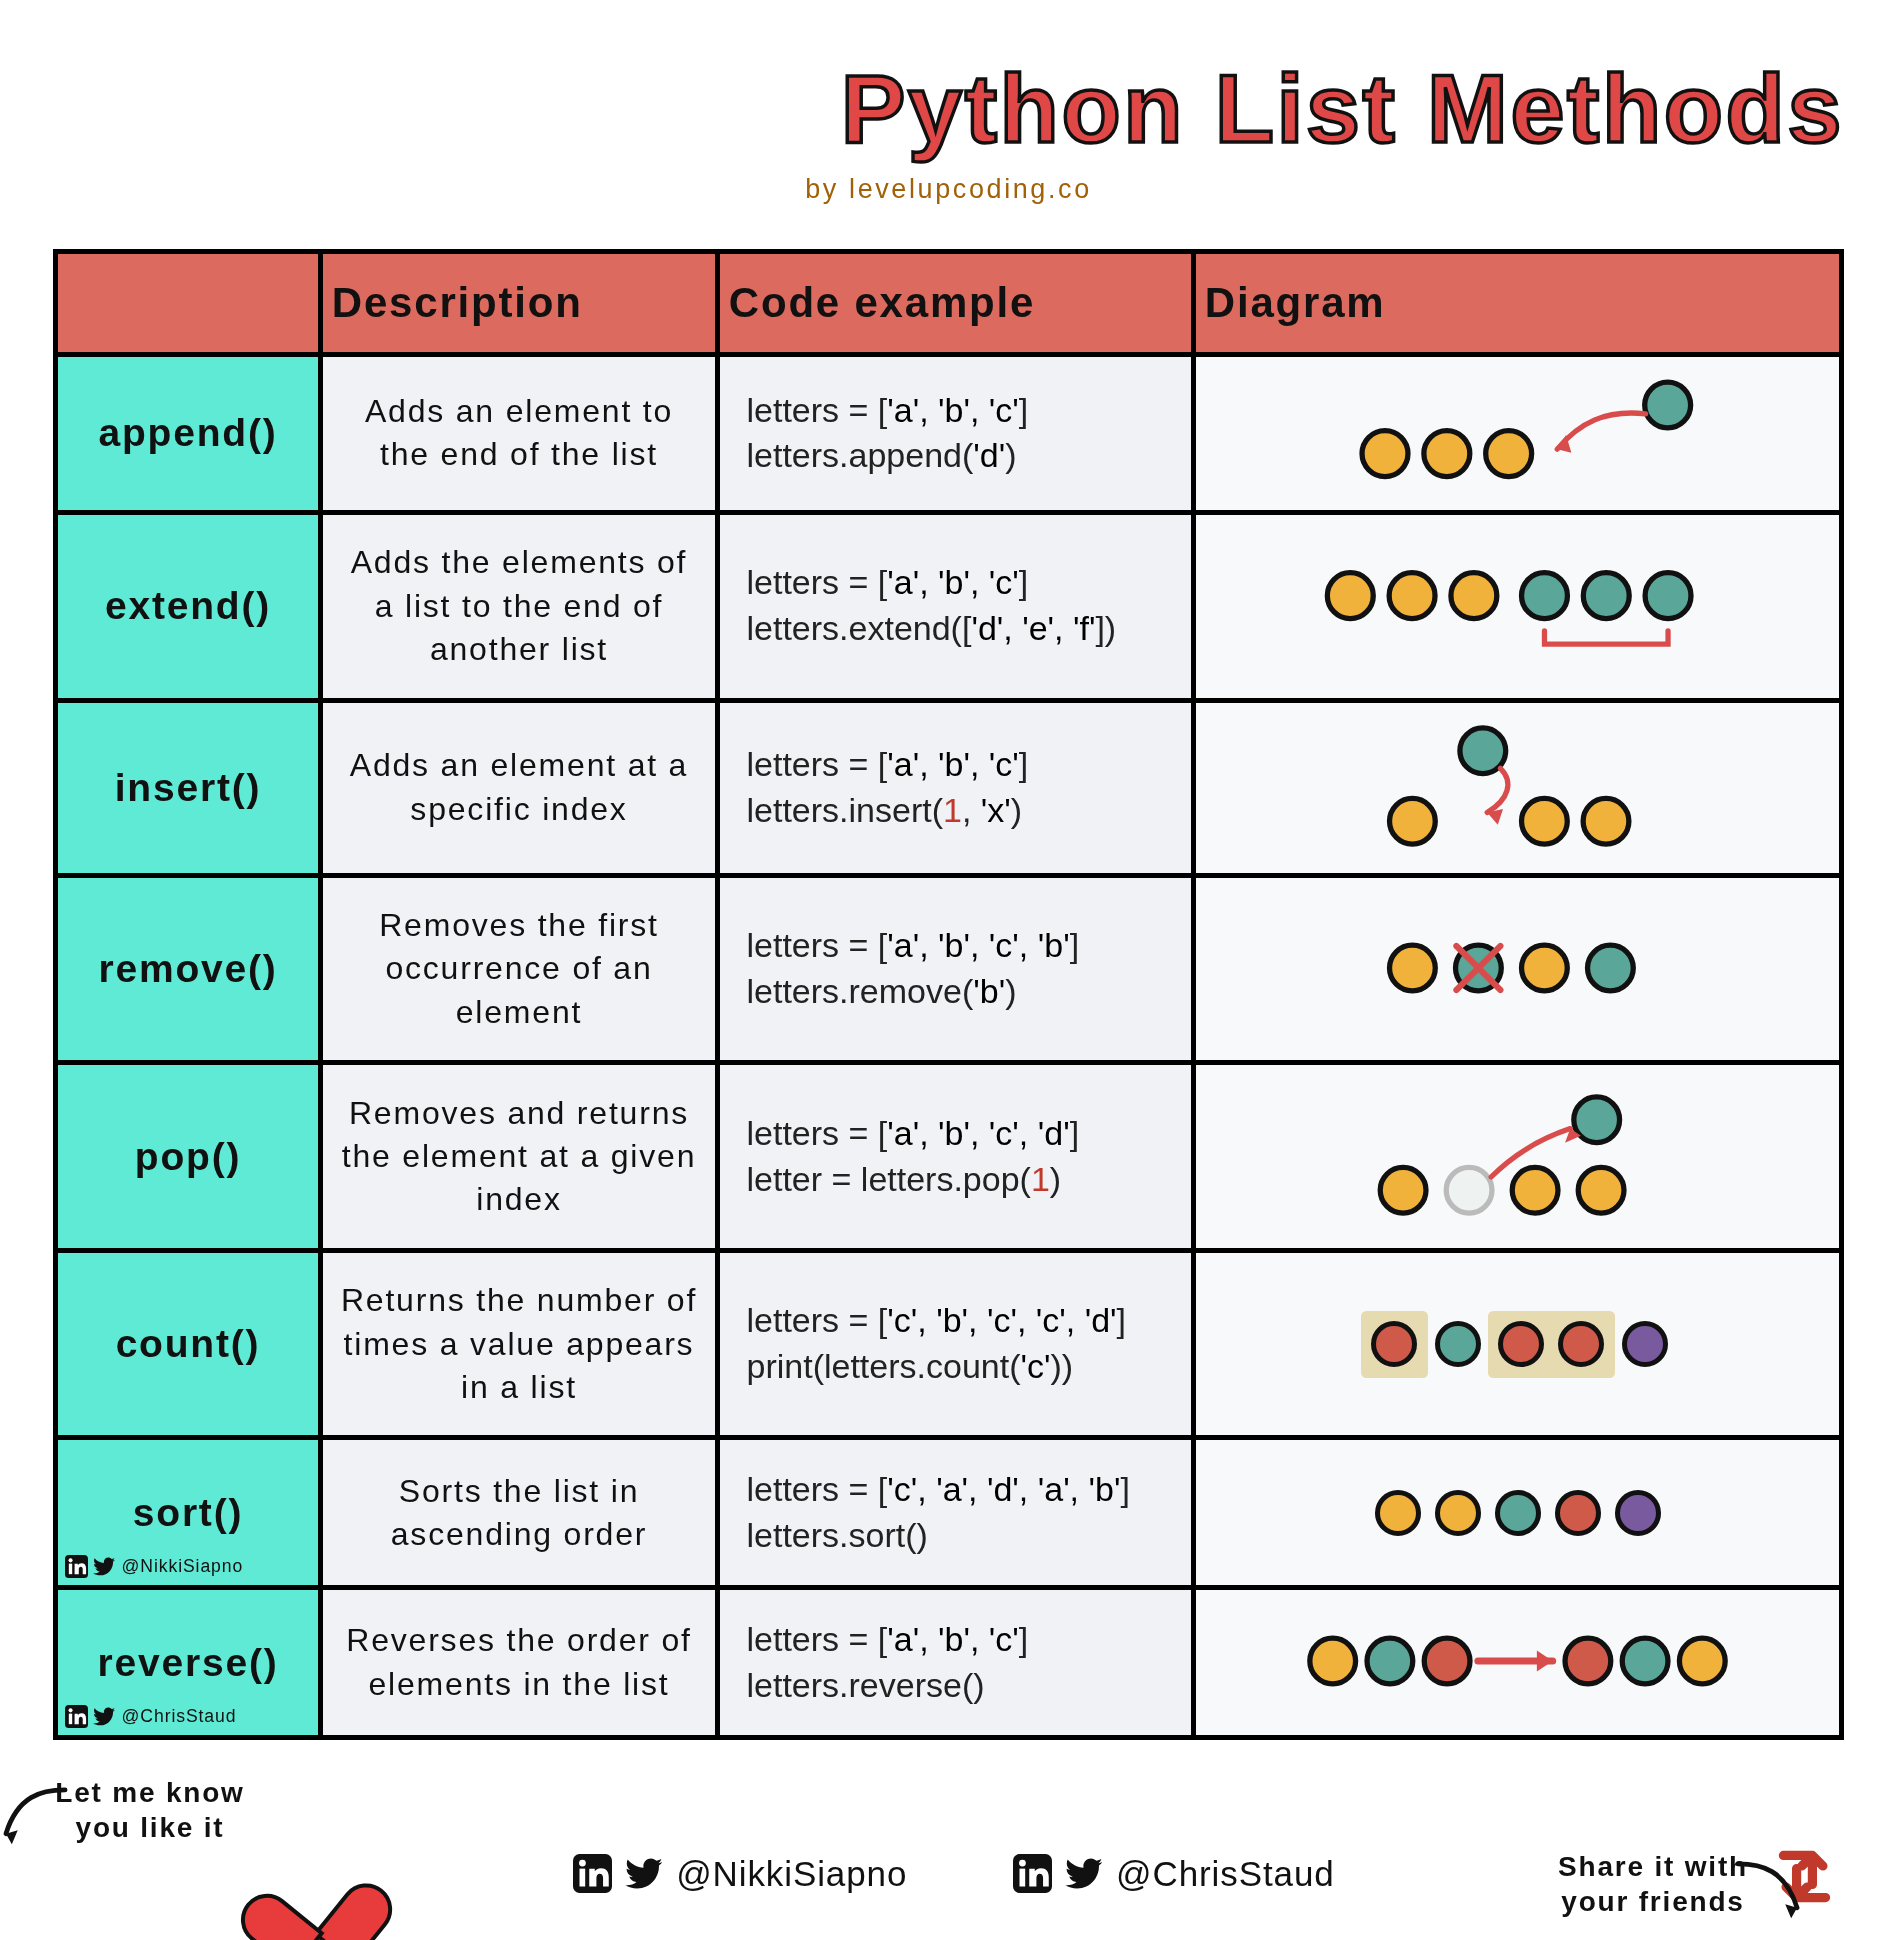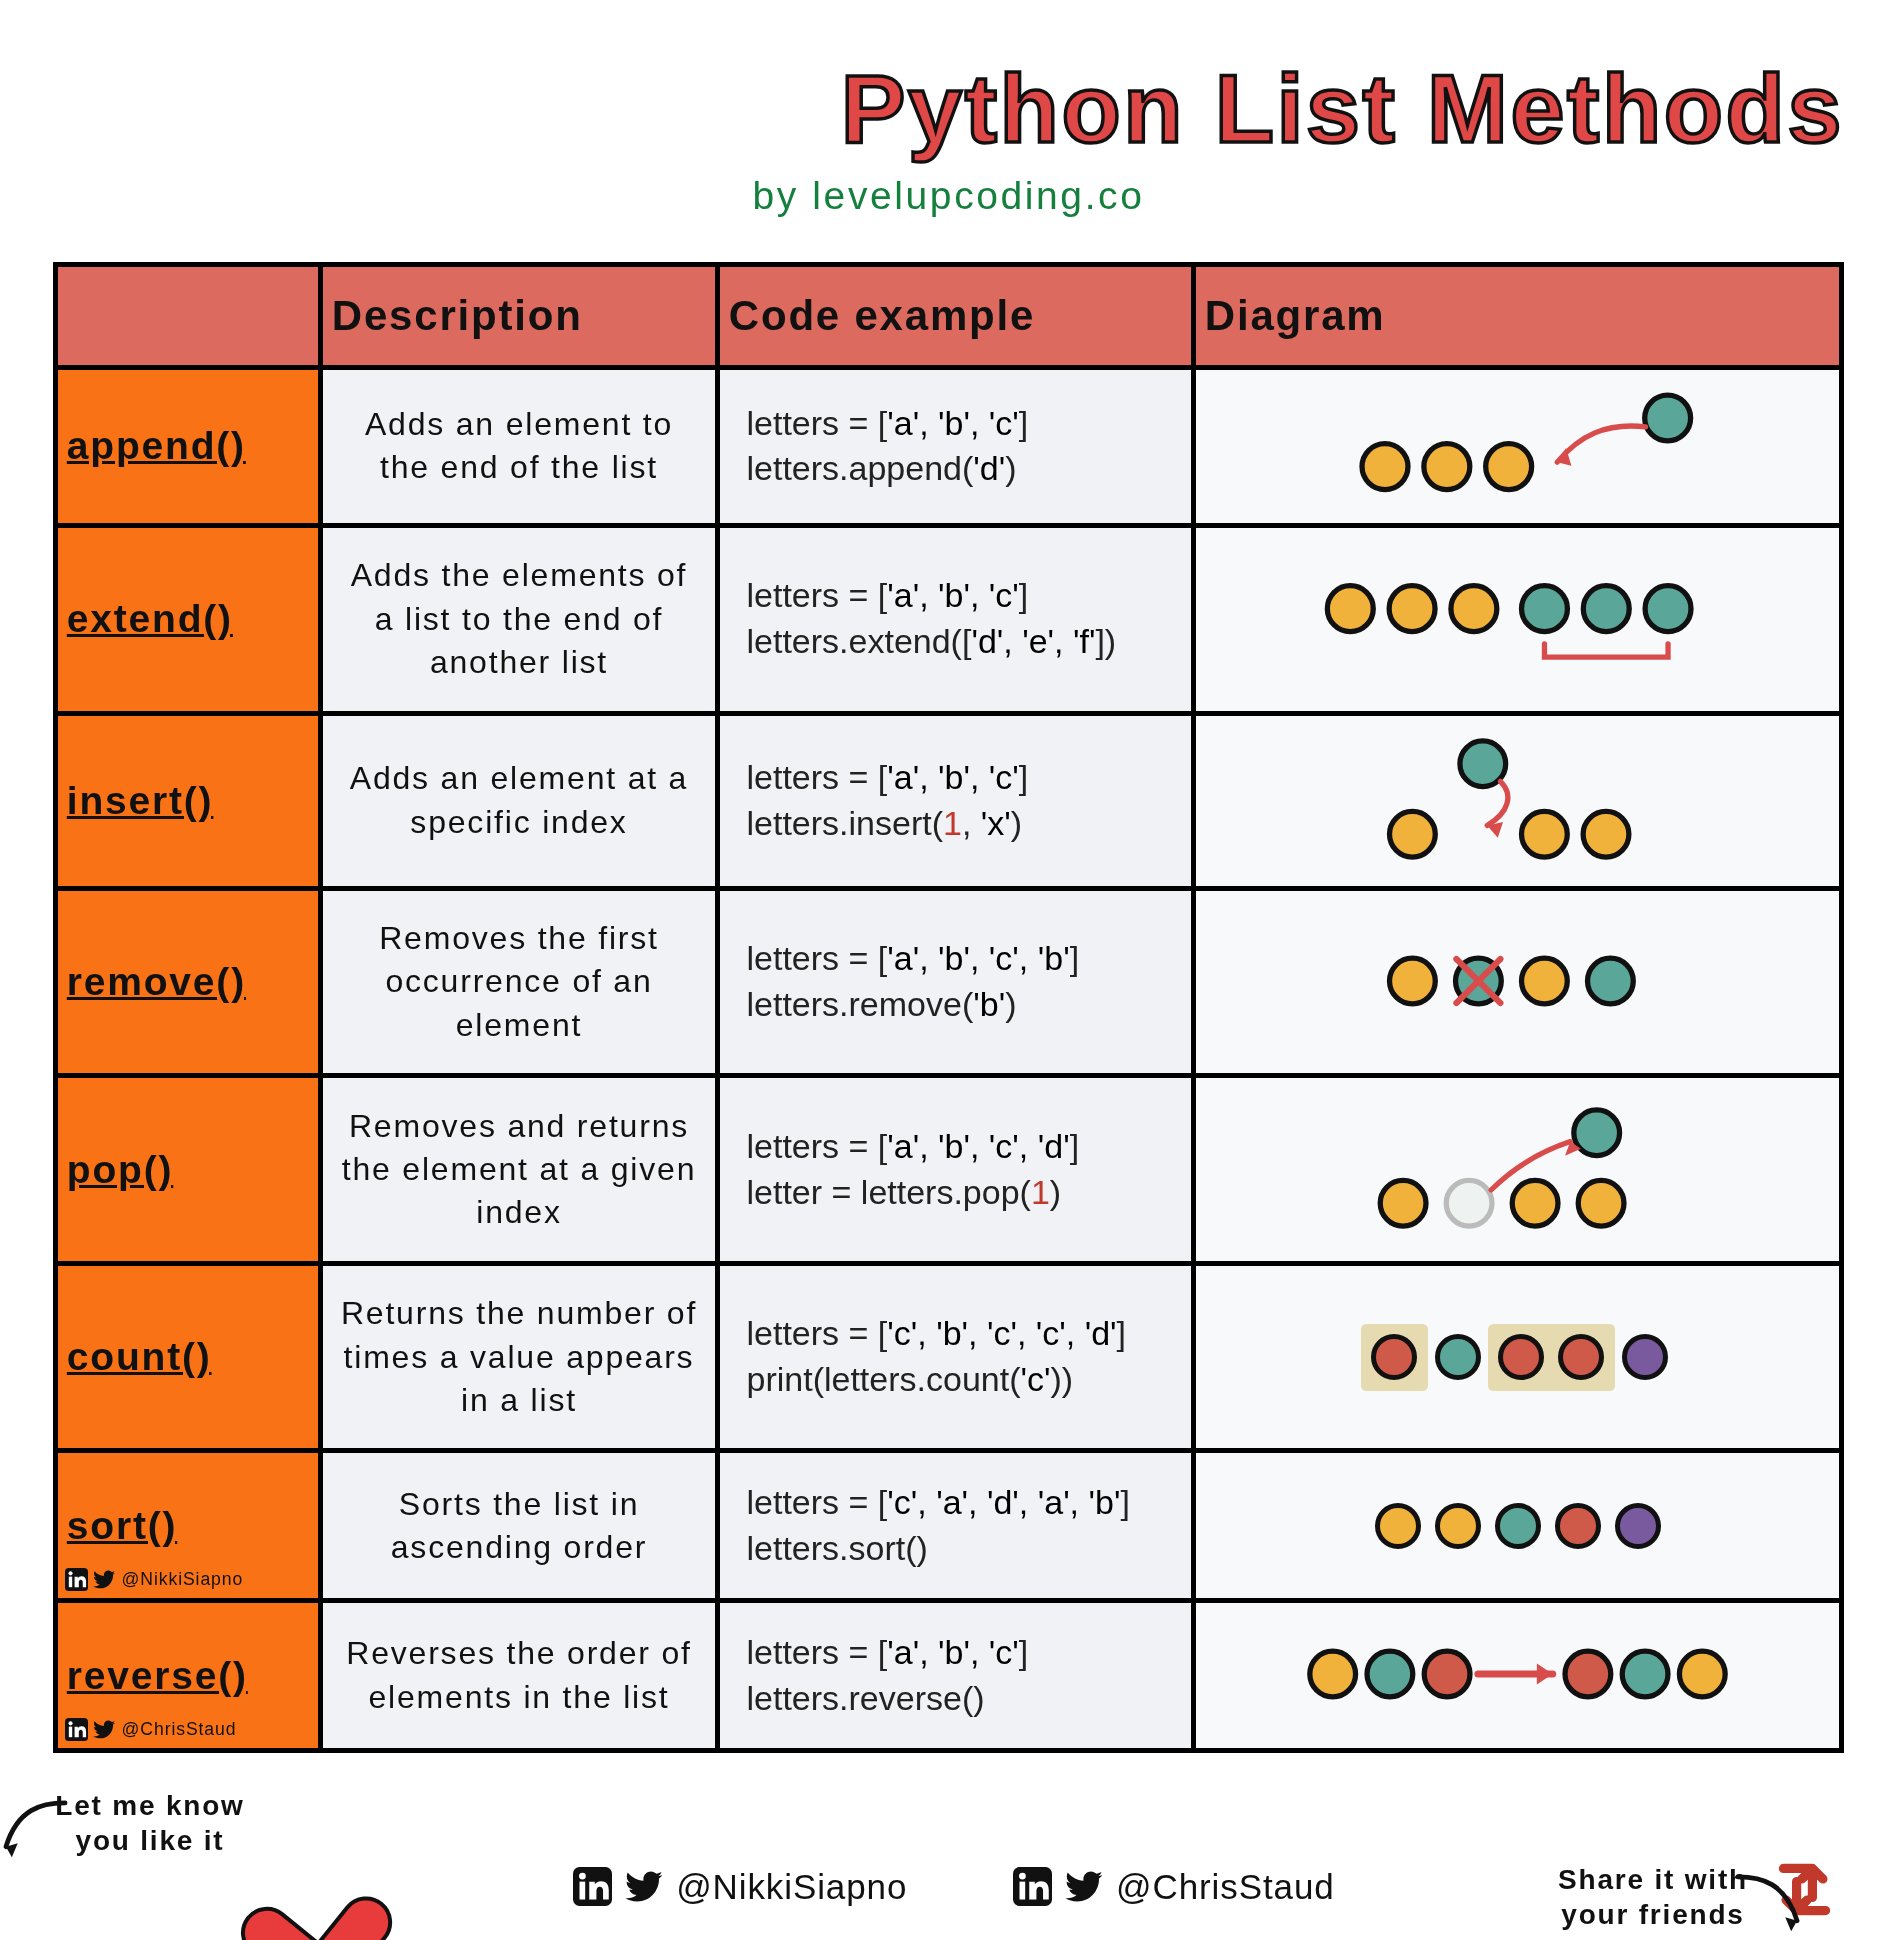--- a/index.html
+++ b/index.html
@@ -14,52 +14,52 @@
     text-align: right;
     font-size: 97px;
     font-weight: 700;
     color: #e04848;
     -webkit-text-stroke: 3.5px #111;
     letter-spacing: 2.6px;
     margin-bottom: 8.8px;
   }
   .byline {
     text-align: center;
-    font-size: 39px;
+    font-size: 27px;
     letter-spacing: 2.6px;
     margin-bottom: 44px;
-    color: #15803d;
+    color: #a16207;
   }
 
   table.methods {
     width: 100%;
     border-collapse: collapse;
     border: 5.3px solid #000;
   }
   table.methods th, table.methods td {
     border: 5.3px solid #000;
     vertical-align: middle;
   }
   table.methods thead th {
     background: #dd6a5e;
     text-align: left;
     font-size: 42px;
     font-weight: 700;
     padding: 25px 8.8px;
     letter-spacing: 1.8px;
   }
   td.method-name {
-    background: #f97316;
+    background: #5eead4;
     width: 265px;
+    text-align: center;
     font-size: 39px;
     font-weight: 700;
     letter-spacing: 1.8px;
     position: relative;
     padding: 26.5px 8.8px;
-    text-decoration: underline;
   }
   td.desc {
     background: #f1f2f6;
     width: 397px;
     text-align: center;
     font-size: 32px;
     line-height: 1.35;
     padding: 26.5px 17.6px;
     letter-spacing: 1.8px;
   }

